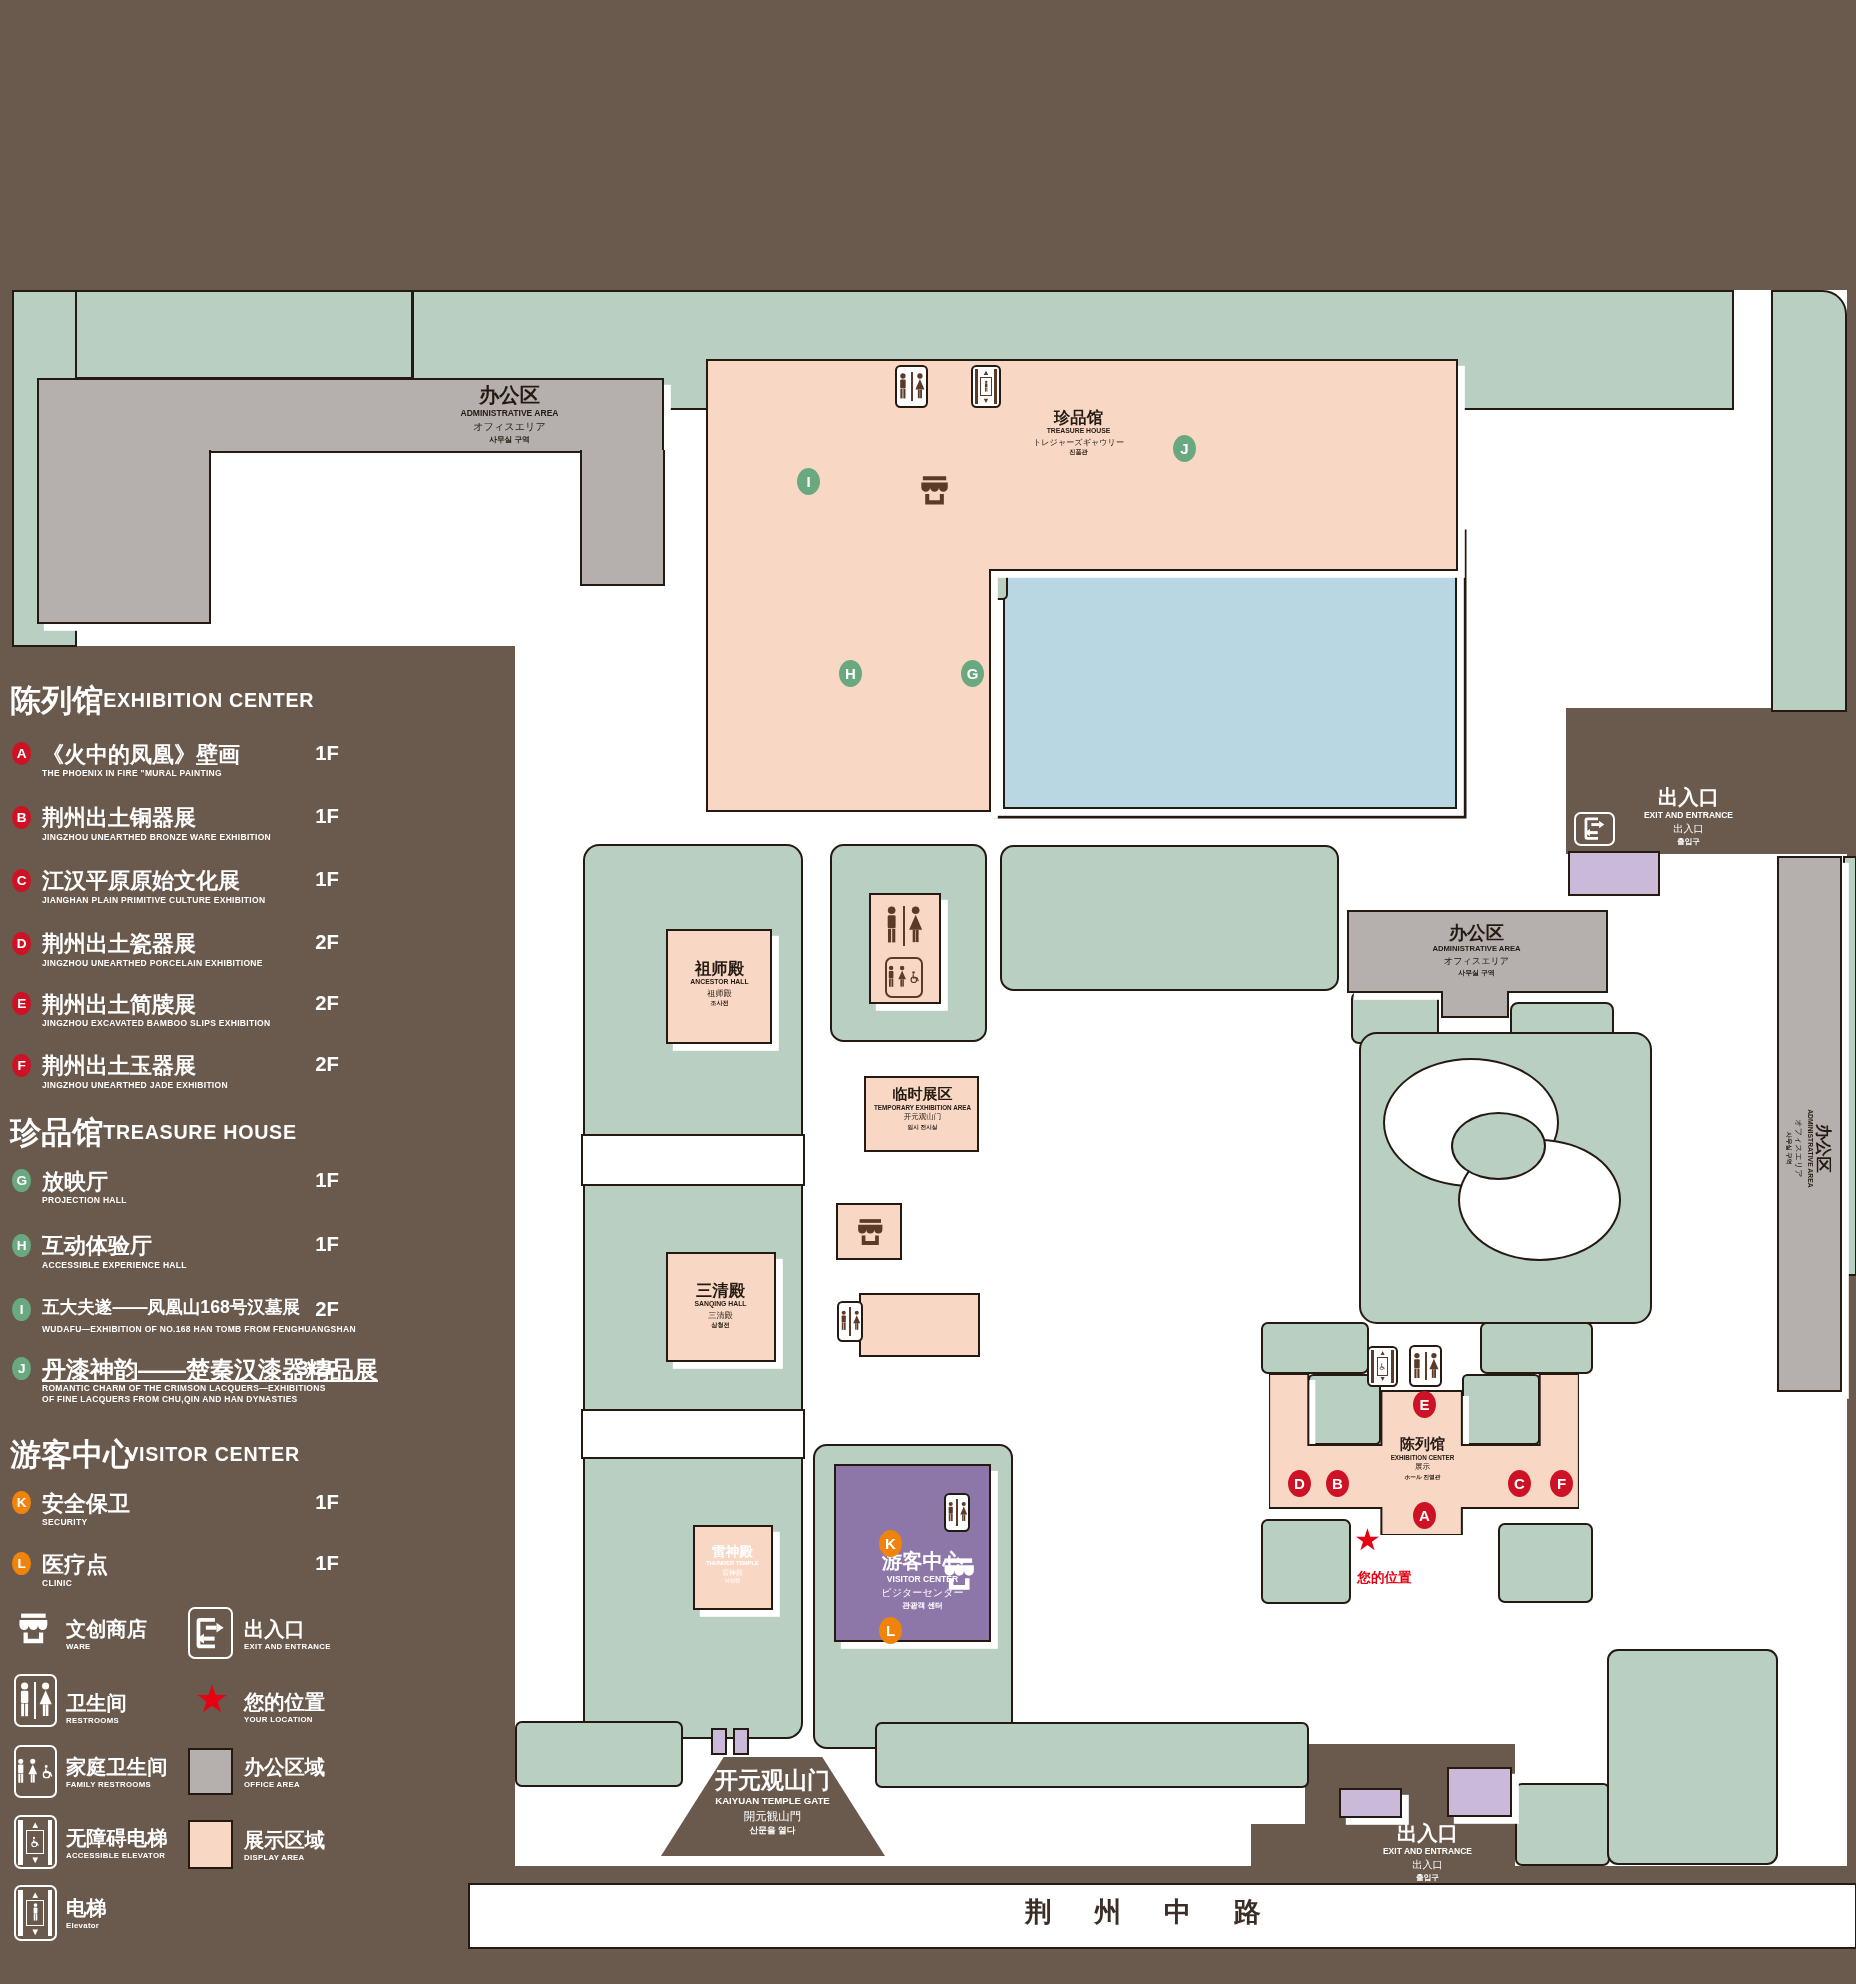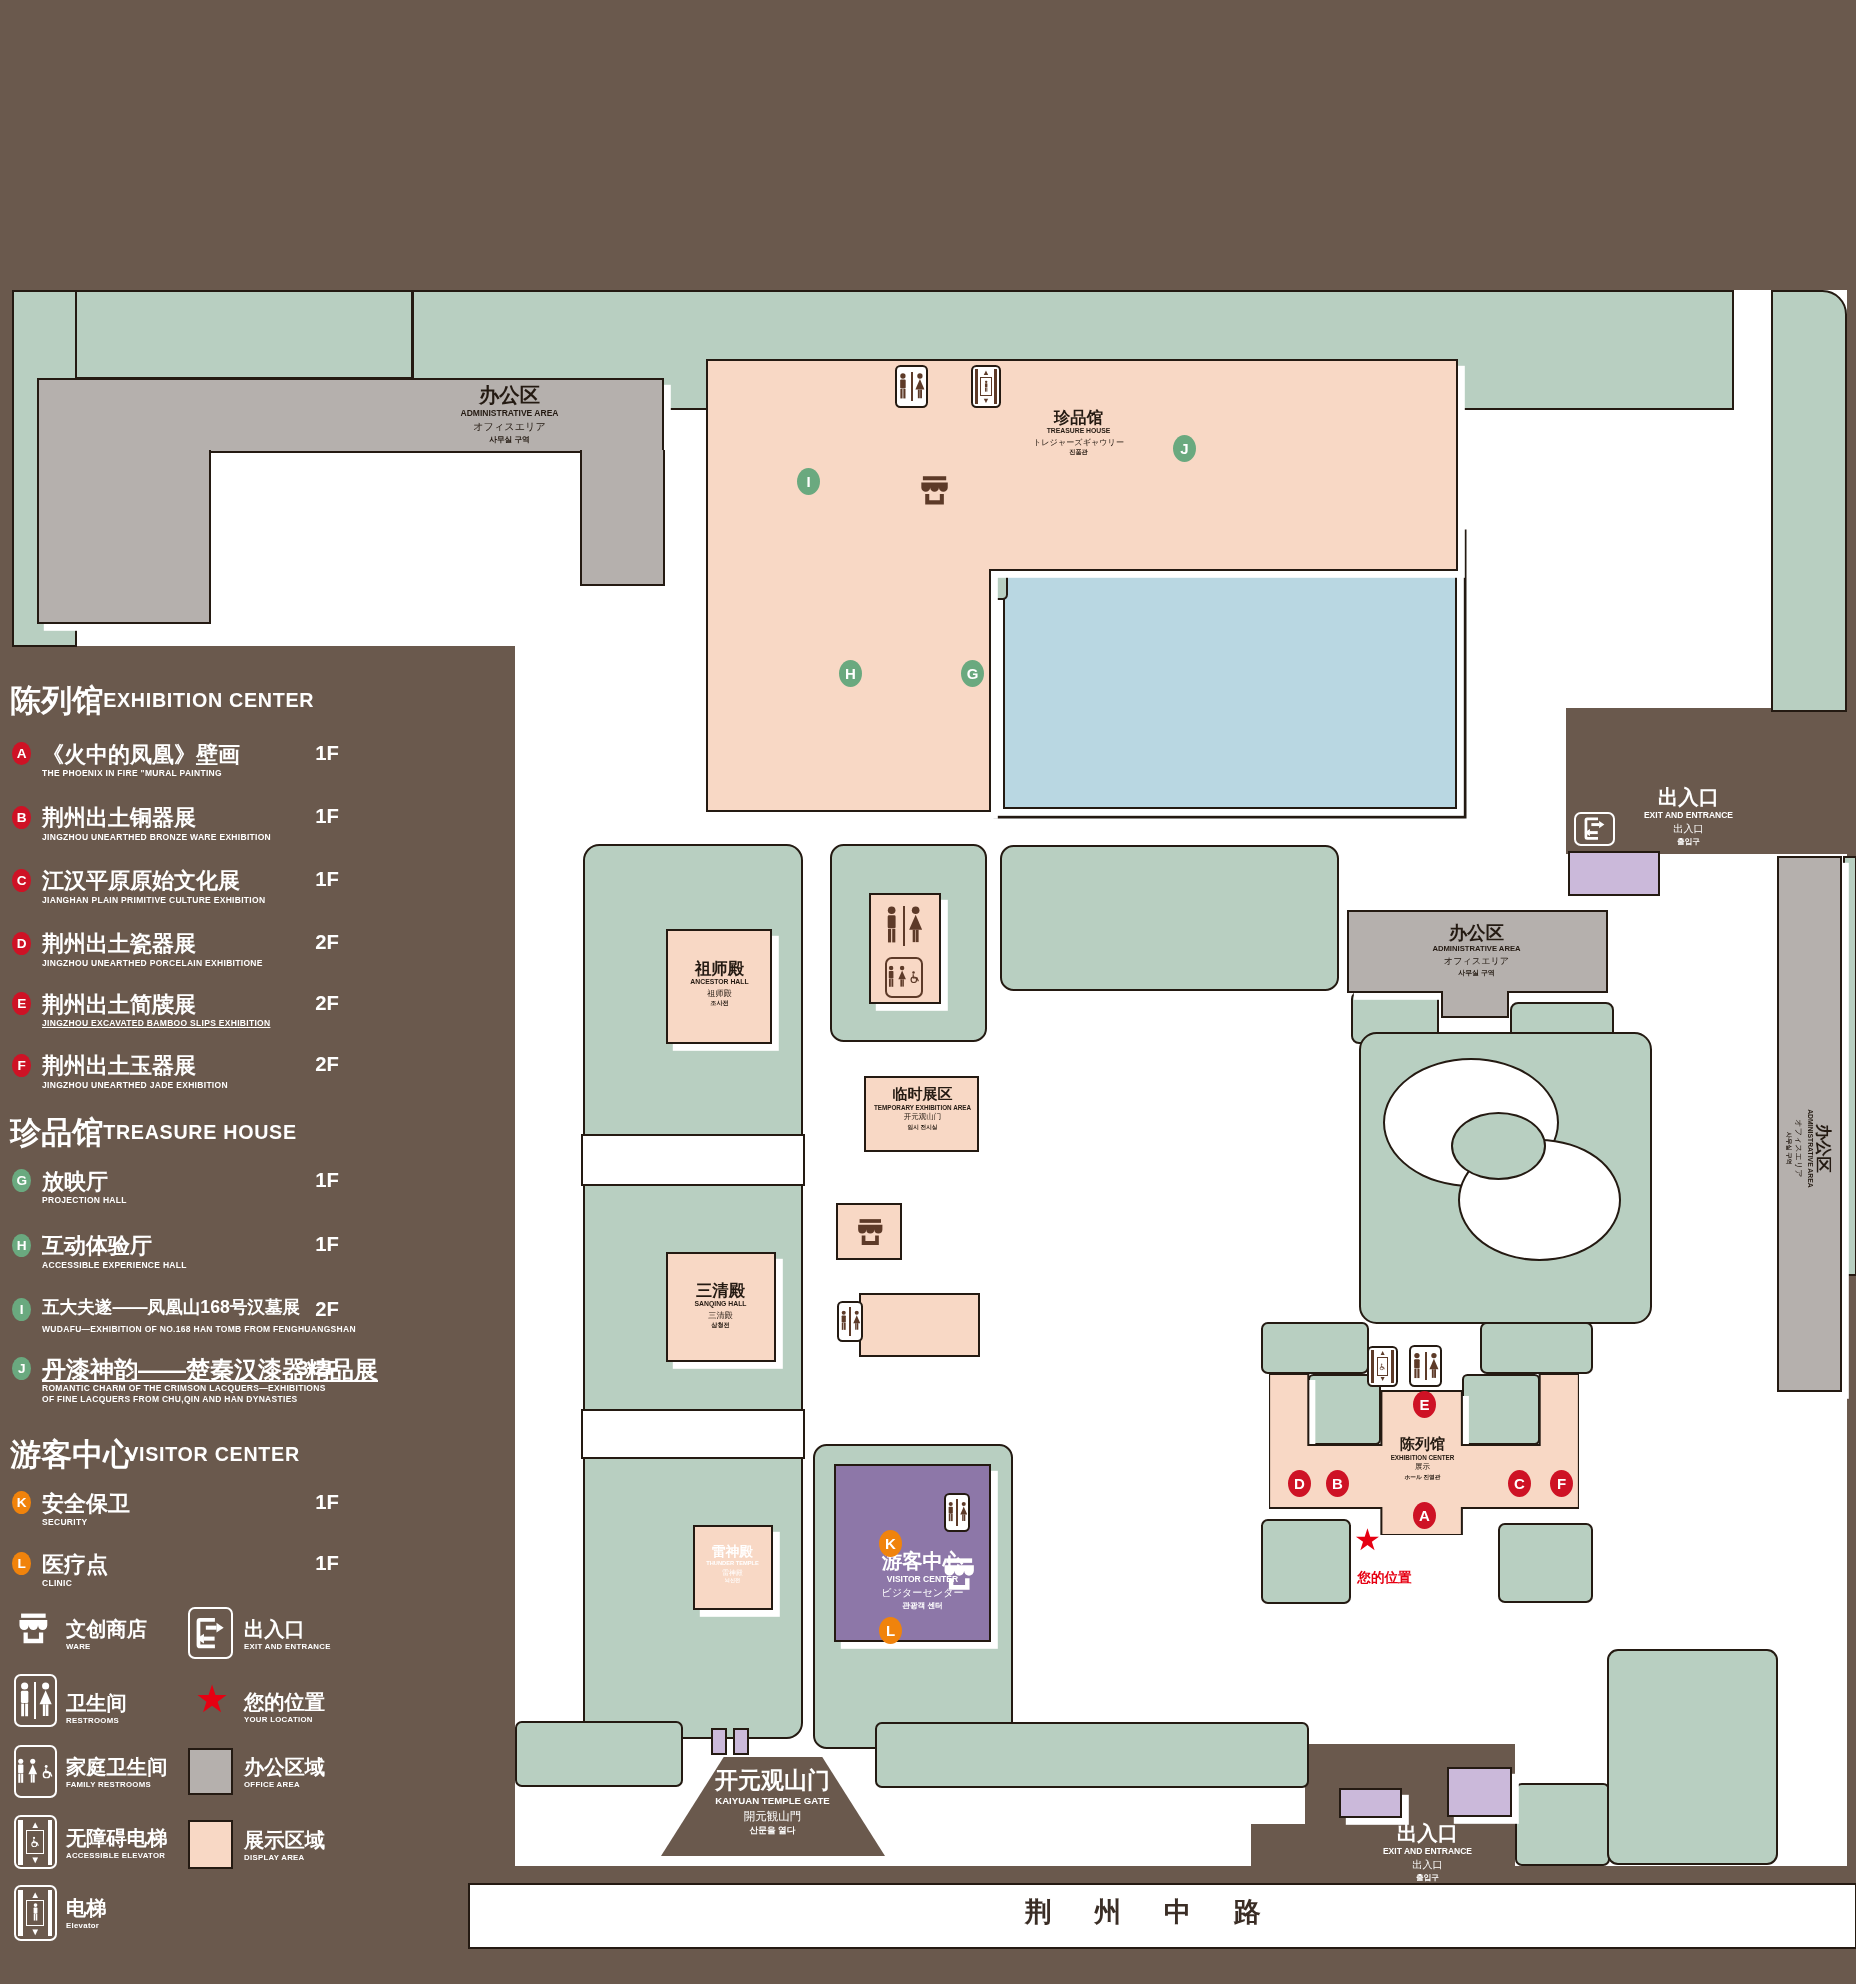--- a/index.html
+++ b/index.html
@@ -325,21 +325,21 @@
       <div class="lg-item-cn" style="left: 42px; top: 866px; font-size: 22px;">江汉平原原始文化展</div>
       <div class="lg-floor" style="left: 292px; top: 868px;">1F</div>
       <div class="lg-item-en" style="left: 42px; top: 895px;">JIANGHAN PLAIN PRIMITIVE CULTURE EXHIBITION</div>
       <div class="badge" style="left: 12.2px; top: 932px; width: 19px; height: 23px; background: rgb(206, 18, 37); font-size: 13.6px;">D</div>
       <div class="lg-item-cn" style="left: 42px; top: 929px; font-size: 22px;">荆州出土瓷器展</div>
       <div class="lg-floor" style="left: 292px; top: 931px;">2F</div>
       <div class="lg-item-en" style="left: 42px; top: 958px;">JINGZHOU UNEARTHED PORCELAIN EXHIBITIONE</div>
       <div class="badge" style="left: 12.2px; top: 992px; width: 19px; height: 23px; background: rgb(206, 18, 37); font-size: 13.6px;">E</div>
       <div class="lg-item-cn" style="left: 42px; top: 990px; font-size: 22px;">荆州出土简牍展</div>
       <div class="lg-floor" style="left: 292px; top: 992px;">2F</div>
-      <div class="lg-item-en" style="left: 42px; top: 1018px; text-decoration: underline;">JINGZHOU EXCAVATED BAMBOO SLIPS EXHIBITION</div>
+      <div class="lg-item-en" style="left: 42px; top: 1018px;">JINGZHOU EXCAVATED BAMBOO SLIPS EXHIBITION</div>
       <div class="badge" style="left: 12.2px; top: 1054px; width: 19px; height: 23px; background: rgb(206, 18, 37); font-size: 13.6px;">F</div>
       <div class="lg-item-cn" style="left: 42px; top: 1051px; font-size: 22px;">荆州出土玉器展</div>
       <div class="lg-floor" style="left: 292px; top: 1053px;">2F</div>
       <div class="lg-item-en" style="left: 42px; top: 1080px;">JINGZHOU UNEARTHED JADE EXHIBITION</div>
       <div class="lg-header" style="left: 10.2px; top: 1112px;"><span class="h-cn">珍品馆</span><span class="h-en" style="position: absolute; left: 93px; top: 8.8px;">TREASURE HOUSE</span></div>
       <div class="badge" style="left: 12.2px; top: 1169px; width: 19px; height: 23px; background: rgb(106, 169, 127); font-size: 13.6px;">G</div>
       <div class="lg-item-cn" style="left: 42px; top: 1167px; font-size: 22px;">放映厅</div>
       <div class="lg-floor" style="left: 292px; top: 1169px;">1F</div>
       <div class="lg-item-en" style="left: 42px; top: 1195px;">PROJECTION HALL</div>
       <div class="badge" style="left: 12.2px; top: 1234px; width: 19px; height: 23px; background: rgb(106, 169, 127); font-size: 13.6px;">H</div>

